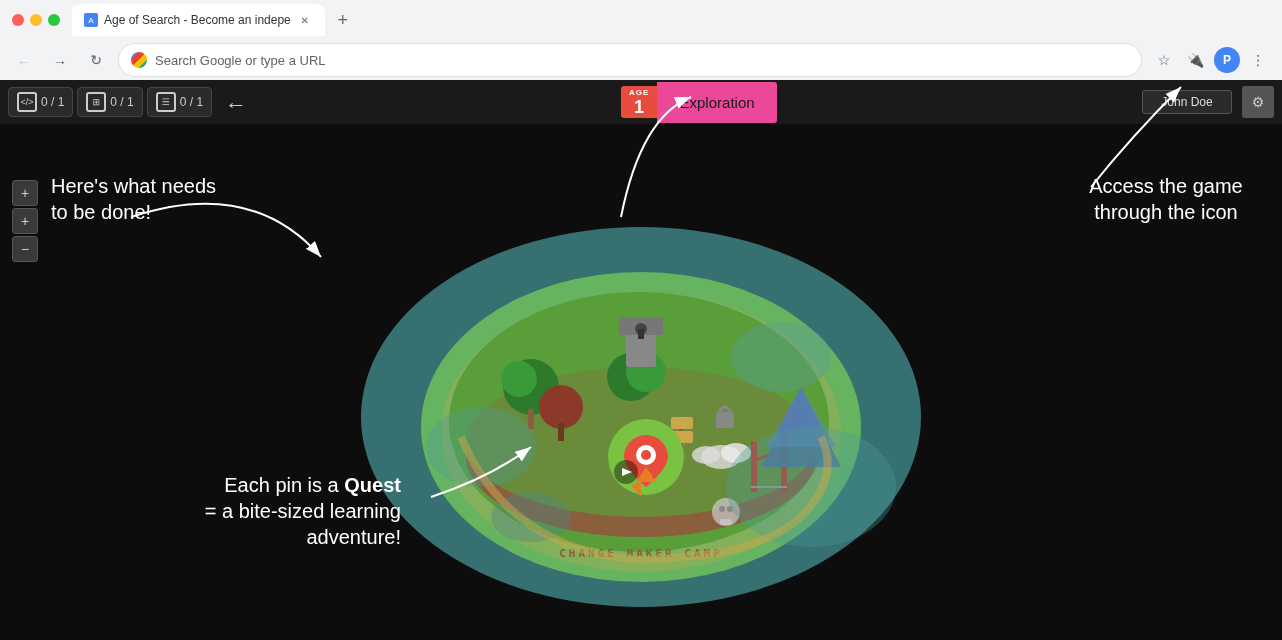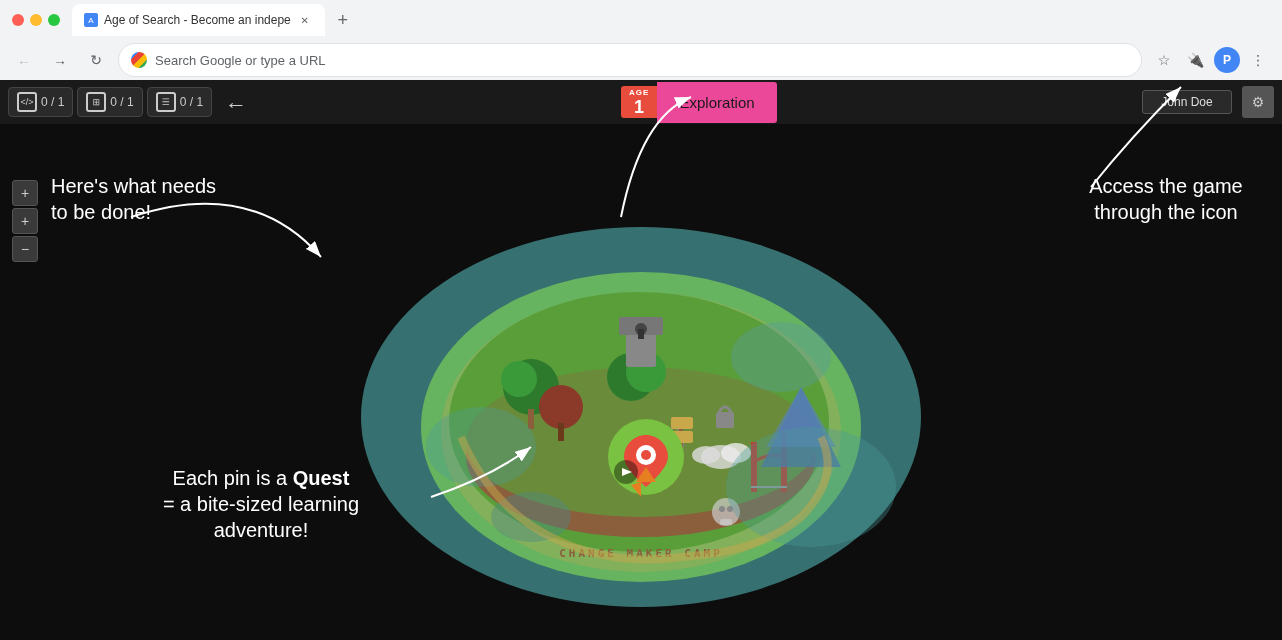--- a/index.html
+++ b/index.html
@@ -319,24 +319,24 @@
       width: 250px;
       text-align: center;
     }
     .ann-access {
       top: 16px;
       right: -340px;
       width: 250px;
       text-align: center;
     }
     .ann-pin {
-      bottom: 64px;
+      bottom: 57px;
       left: -210px;
       width: 280px;
-      text-align: center;
+      text-align: right;
     }
 
     
     .island-svg {
       width: 620px;
       height: 450px;
     }
   </style>
 </head>
 <body>

